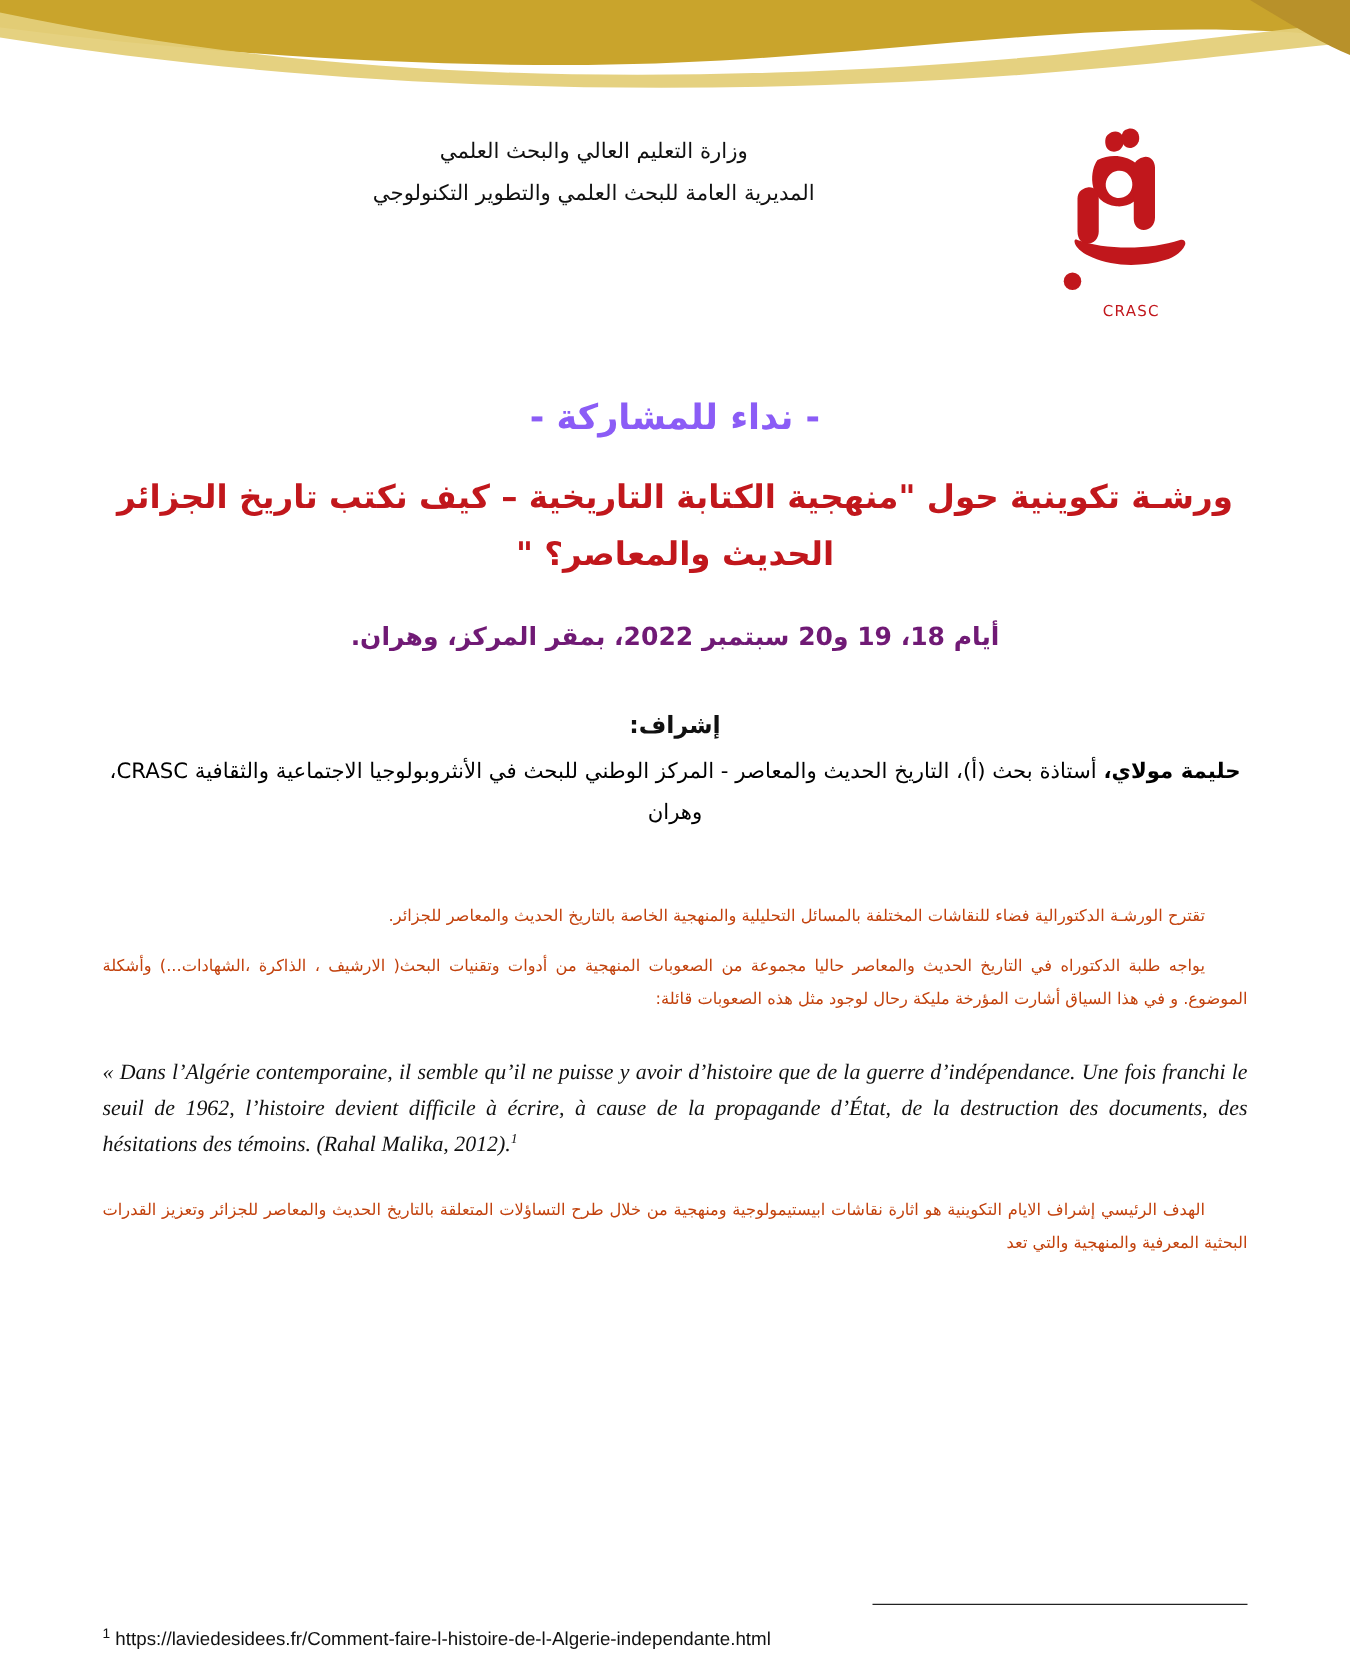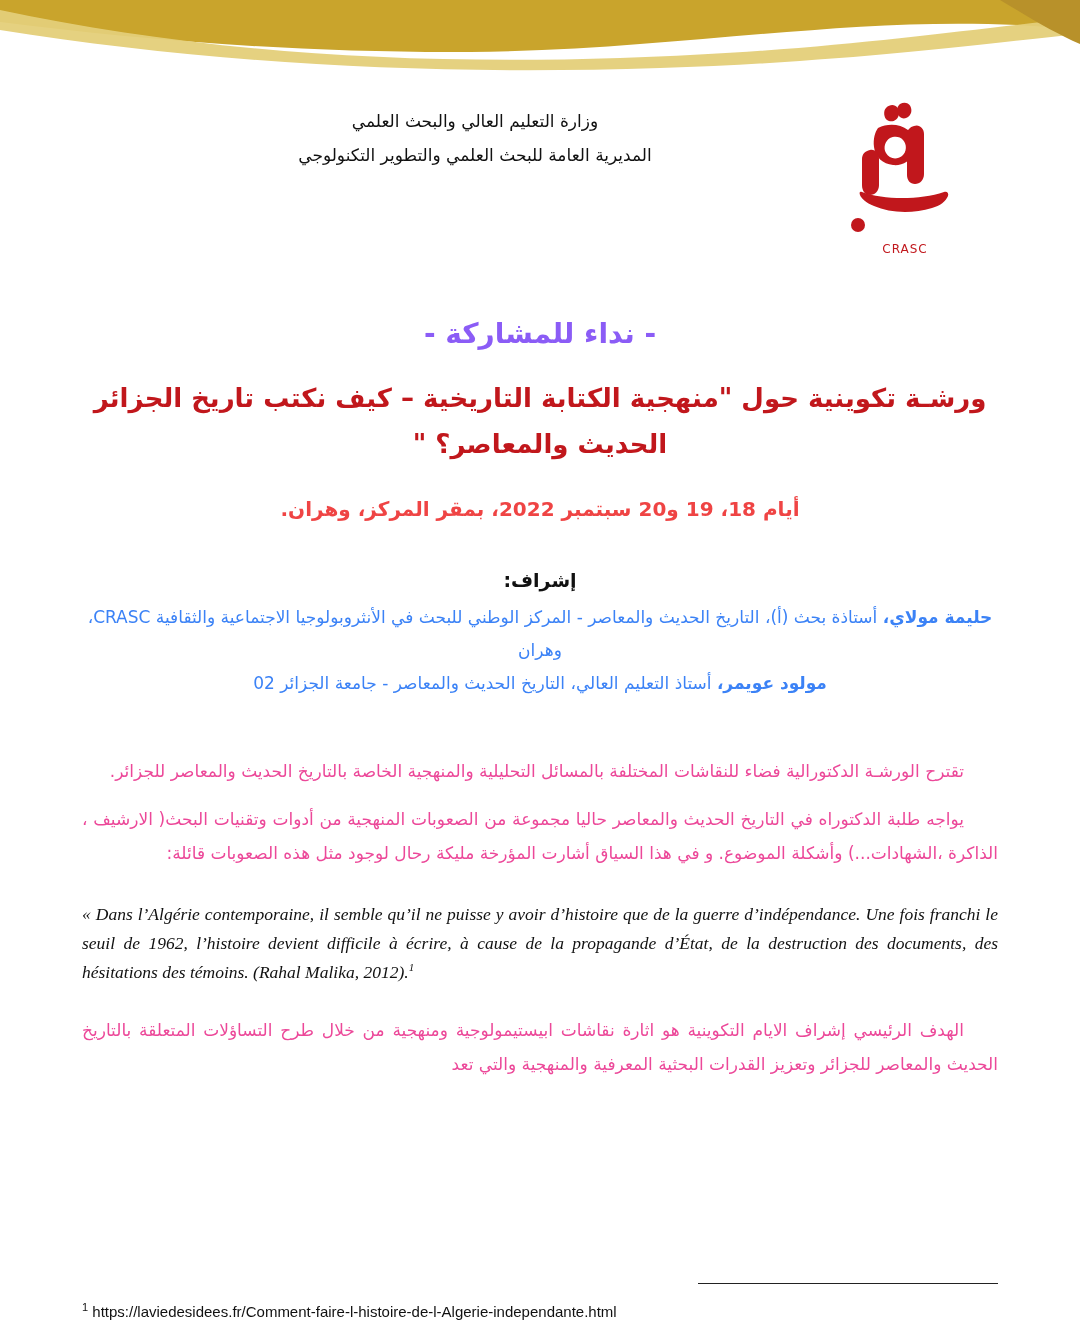--- a/index.html
+++ b/index.html
@@ -88,47 +88,47 @@
     font-size: 26px;
     font-weight: bold;
     line-height: 1.75;
     margin: 26px 90px 0 90px;
   }
   .date-line {
     text-align: center;
     font-size: 20px;
     font-weight: bold;
     margin-top: 30px;
-    color: #ef4444;
+    color: #701a75;
   }
 
   
   .supervision-label {
     text-align: center;
     font-size: 19px;
     font-weight: bold;
     margin-top: 48px;
     color: #111;
   }
   .supervisors {
     text-align: center;
     font-size: 17px;
     line-height: 1.95;
     margin: 10px 78px 0 78px;
-    color: #3b82f6;
+    color: #000000;
   }
   .supervisors .name { font-weight: bold; }
 
   
   .body-text {
     margin: 54px 82px 0 82px;
-    font-size: 17px;
+    font-size: 13px;
     line-height: 2.0;
     text-align: justify;
-    color: #ec4899;
+    color: #c2410c;
   }
   .body-text p { margin: 0 0 14px 0; text-indent: 34px; }
 
   
   .quote {
     direction: ltr;
     text-align: justify;
     margin: 30px 82px 0 82px;
     font-style: italic;
     font-size: 17.5px;
@@ -204,23 +204,20 @@
   <div class="main-title">ورشـة تكوينية حول "منهجية الكتابة التاريخية – كيف نكتب تاريخ الجزائر الحديث والمعاصر؟ "</div>
 
   <div class="date-line">أيام 18، 19 و20 سبتمبر 2022، بمقر المركز، وهران.</div>
 
   <div class="supervision-label">إشراف:</div>
 
   <div class="supervisors">
     <div>
       <span class="name">حليمة مولاي،</span><span> أستاذة بحث (أ)، التاريخ الحديث والمعاصر - المركز الوطني للبحث في الأنثروبولوجيا الاجتماعية والثقافية CRASC، وهران</span>
     </div>
-    <div>
-      <span class="name">مولود عويمر،</span><span> أستاذ التعليم العالي، التاريخ الحديث والمعاصر - جامعة الجزائر 02</span>
-    </div>
   </div>
 
   <div class="body-text">
     <p>تقترح الورشـة الدكتورالية فضاء للنقاشات المختلفة بالمسائل التحليلية والمنهجية الخاصة بالتاريخ الحديث والمعاصر للجزائر.</p>
     <p>يواجه طلبة الدكتوراه في التاريخ الحديث والمعاصر حاليا مجموعة من الصعوبات المنهجية من أدوات وتقنيات البحث( الارشيف ، الذاكرة ،الشهادات...) وأشكلة الموضوع. و في هذا السياق أشارت المؤرخة مليكة رحال لوجود مثل هذه الصعوبات قائلة:</p>
   </div>
 
   <div class="quote">
     <span>« Dans l’Algérie contemporaine, il semble qu’il ne puisse y avoir d’histoire que de la guerre d’indépendance. Une fois franchi le seuil de 1962, l’histoire devient difficile à écrire, à cause de la propagande d’État, de la destruction des documents, des hésitations des témoins. (Rahal Malika, 2012).</span><sup>1</sup>
   </div>

